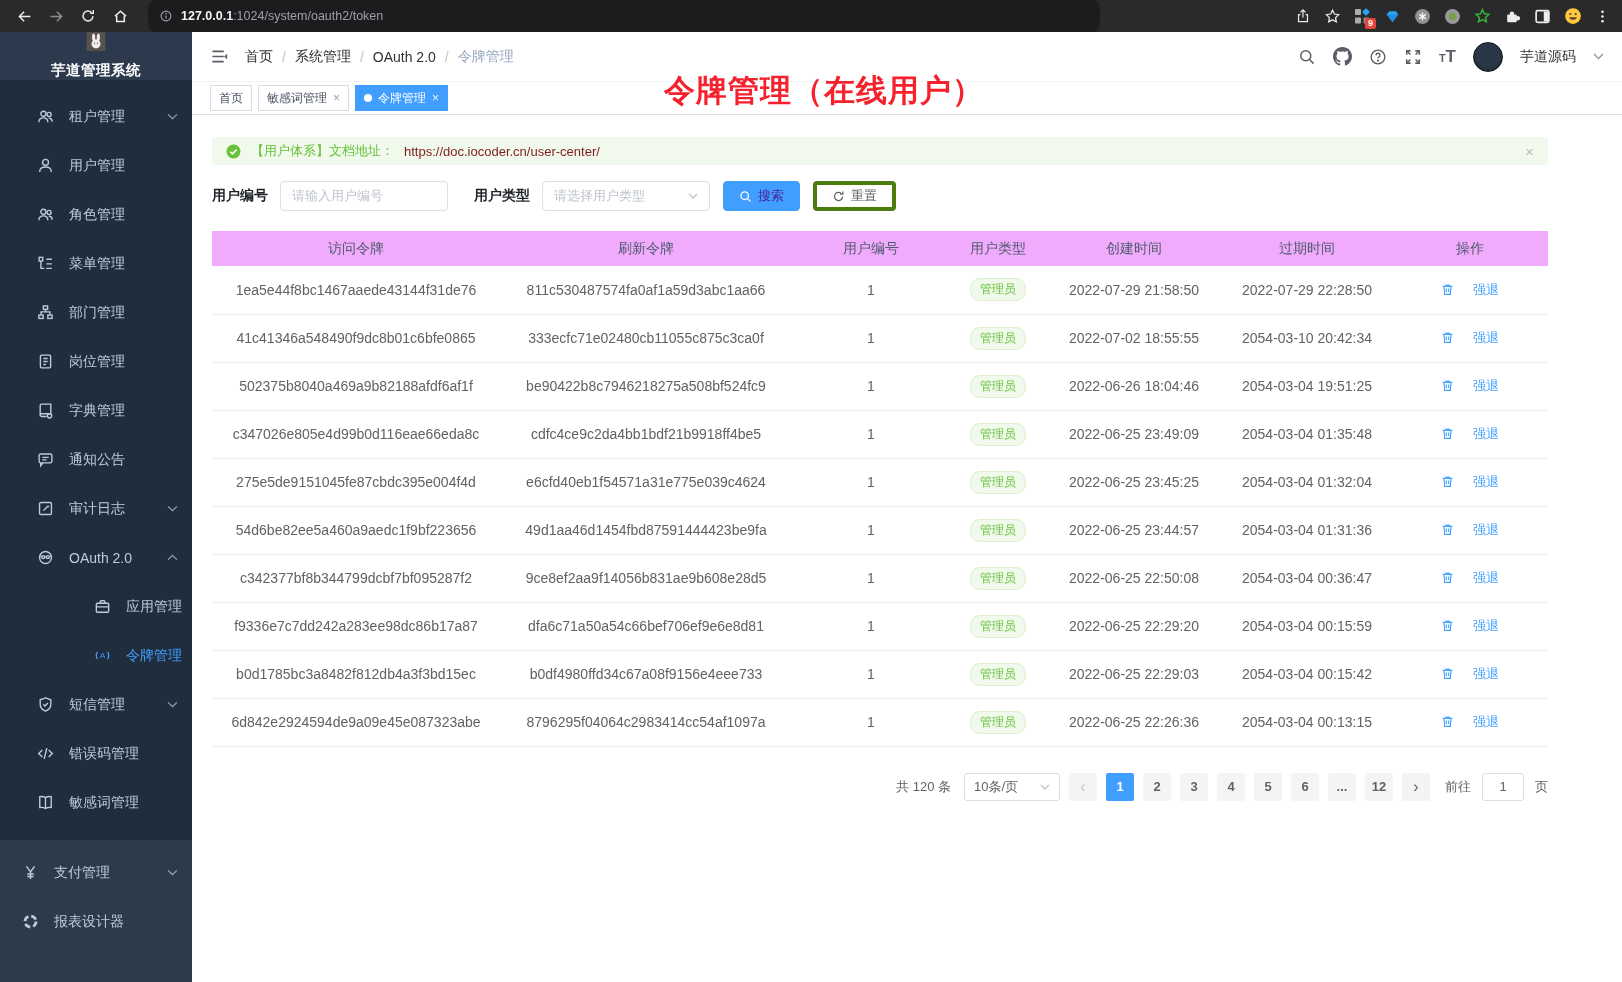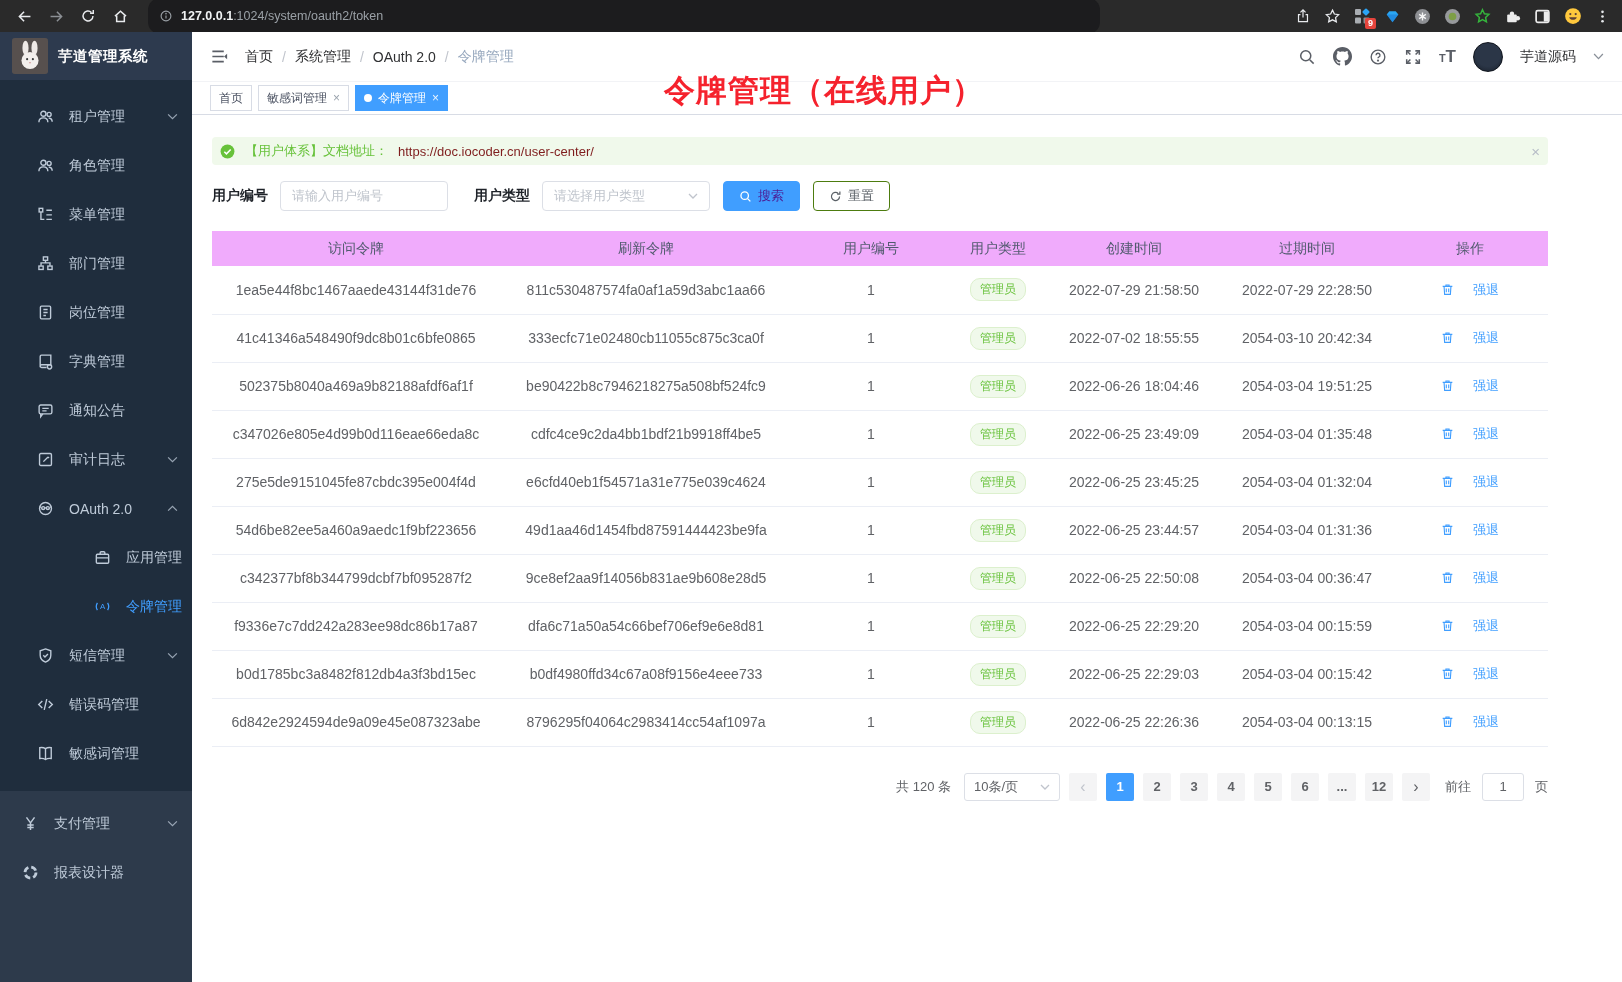--- a/index.html
+++ b/index.html
@@ -15,21 +15,21 @@
   .url-text b { color:#f1f3f4; font-weight:700; }
   .b-right { margin-left:auto; display:flex; align-items:center; gap:13px; }
   .ext { position:relative; width:17px; height:17px; cursor:pointer; }
   .ext-badge { position:absolute; right:-5px; bottom:-4px; background:#e5443c; color:#fff; font-size:9px; line-height:11px; padding:0 3px; border-radius:2px; font-weight:700; }
 
   
   .app { display:flex; height:950px; }
 
   
   .sidebar { width:192px; flex-shrink:0; background:#1f2d3d; display:flex; flex-direction:column; }
-  .logo { height:48px; background:#2d3a4e; display:flex; align-items:center; gap:10px; padding:0 12px; }
+  .logo { height:48px; background:#2d3a4e; display:flex; align-items:center; gap:10px; padding:0 12px;flex-direction:column; }
   .logo-title { color:#fff; font-size:14.5px; font-weight:700; letter-spacing:.5px; }
   .menu { padding-top:12px; }
   .m-item { height:49px; display:flex; align-items:center; gap:15px; padding:0 14px 0 37px; font-size:14px; color:#bfcbd9; cursor:pointer; }
   .m-item .lbl { flex:1; white-space:nowrap; }
   .m-item.sub { padding-left:58px;margin-left:36px; }
   .m-item.active { color:#409eff; }
   .m-item svg.mi { width:17px; height:17px; flex-shrink:0; }
   .chev { width:11px; height:7px; opacity:.75; }
   .menu-bottom { flex:1; background:#2d3a4b; margin-top:13px; padding-top:8px; }
   .menu-bottom .m-item { padding-left:22px; }
@@ -53,33 +53,33 @@
   .tag { height:26px; padding:0 8px; border:1px solid #d8dce5; background:#fff; display:flex; align-items:center; gap:6px; font-size:12px; color:#495060; cursor:pointer; }
   .tag .x { font-size:12px; color:#9aa3ad; line-height:1; }
   .tag.active { background:#409eff; border-color:#409eff; color:#fff; }
   .tag.active .x { color:#eaf4ff; }
   .tag-dot { width:8px; height:8px; border-radius:50%; background:#fff; }
 
   .annotation { position:absolute; left:472px; top:38px; font-size:31px; font-weight:700; color:#f5222d; letter-spacing:1px; z-index:9; white-space:nowrap; }
 
   .content { padding:22px 0 0 20px; }
 
-  .alert { width:1336px; height:28px; background:#f0f9eb; border-radius:4px; display:flex; align-items:center; gap:10px; padding:0 8px; font-size:13px; color:#67c23a; }
+  .alert { width:1336px; height:28px; background:#f0f9eb; border-radius:4px; display:flex; align-items:center; gap:10px; padding:0 14px; font-size:13px; color:#67c23a; }
   .alert-link { color:#7f1d1d; cursor:pointer; }
   .alert-close { margin-left:auto; color:#b7bdc7; font-size:15px; cursor:pointer; }
 
   .form-row { margin-top:16px; display:flex; align-items:center; font-size:14px; }
   .f-label { font-weight:700; color:#1f2329; margin-right:12px; white-space:nowrap; }
   .f-input, .f-select { width:168px; height:30px; border:1px solid #dcdfe6; border-radius:4px; background:#fff; display:flex; align-items:center; padding:0 11px; color:#bfc4cc; font-size:13px; cursor:text; }
   .f-select { cursor:pointer; }
   .f-select .ph { flex:1; }
   .gap24 { width:26px; } .gap12 { width:13px; }
   .btn { height:30px; border-radius:4px; display:inline-flex; align-items:center; gap:6px; padding:0 15px; font-size:13px; cursor:pointer; }
   .btn-primary { background:#409eff; border:1px solid #409eff; color:#4c1d95; }
-  .btn-plain { background:#fff; border:1px solid #4d7c0f; color:#5a6066;text-align:right; }
+  .btn-plain { background:#fff; border:4px solid #4d7c0f; color:#5a6066;text-align:right; }
 
   table.grid { margin-top:20px; width:1336px; border-collapse:collapse; table-layout:fixed; font-size:14px; color:#606266; }
   .grid th { background:#f0abfc; height:35px; font-weight:400; color:#515a6e; font-size:14px; text-align:center; }
   .grid td { height:48px; text-align:center; border-bottom:1px solid #ebeef5; white-space:nowrap; }
   .col-a { width:288px; } .col-b { width:292px; } .col-c { width:158px; } .col-d { width:96px; }
   .col-e { width:176px; } .col-f { width:170px; } .col-g { width:156px; }
   .tag-success { display:inline-block; padding:2px 9px; font-size:12px; color:#67c23a; background:#f0f9eb; border:1px solid #dcf0cd; border-radius:10px; }
   .op { color:#409eff; font-size:13px; display:inline-flex; align-items:center; gap:19px; cursor:pointer; }
 
   .pager { width:1336px; margin-top:26px; display:flex; align-items:center; justify-content:flex-end; gap:9px; font-size:13px; color:#606266; }
@@ -202,20 +202,27 @@
         <svg class="mi" viewBox="0 0 16 16" fill="none" stroke="currentColor" stroke-width="1.3">
             <circle cx="6" cy="5.4" r="2.4"></circle>
             <path d="M1.8 13.4c0-2.6 1.9-4.1 4.2-4.1s4.2 1.5 4.2 4.1"></path>
             <circle cx="11.4" cy="6" r="1.9"></circle>
             <path d="M11 9.4c2 .2 3.3 1.6 3.3 3.6"></path>
           </svg>
         <span class="lbl">租户管理</span>
         <svg class="chev" viewBox="0 0 12 8" fill="none" stroke="currentColor" stroke-width="1.4">
             <path d="m1 1.5 5 5 5-5"></path>
           </svg>
+      </div>
+      <div class="m-item">
+        <svg class="mi" viewBox="0 0 16 16" fill="none" stroke="currentColor" stroke-width="1.3">
+            <circle cx="8" cy="5" r="2.8"></circle>
+            <path d="M2.5 14c0-3.1 2.5-4.6 5.5-4.6s5.5 1.5 5.5 4.6"></path>
+          </svg>
+        <span class="lbl">用户管理</span>
       </div>
       <div class="m-item">
         <svg class="mi" viewBox="0 0 16 16" fill="none" stroke="currentColor" stroke-width="1.3">
             <circle cx="6" cy="5.4" r="2.4"></circle>
             <path d="M1.8 13.4c0-2.6 1.9-4.1 4.2-4.1s4.2 1.5 4.2 4.1"></path>
             <circle cx="11.4" cy="6" r="1.9"></circle>
             <path d="M11 9.4c2 .2 3.3 1.6 3.3 3.6"></path>
           </svg>
         <span class="lbl">角色管理</span>
       </div>

